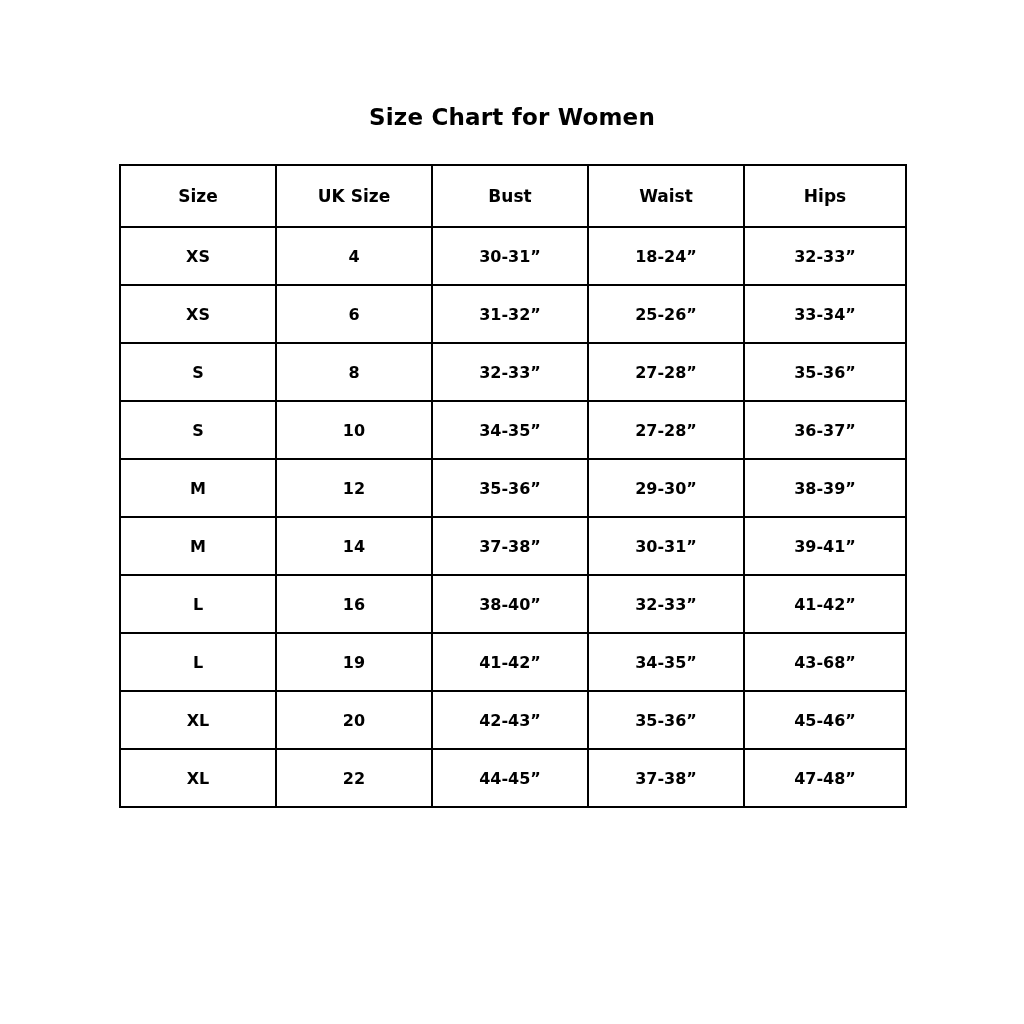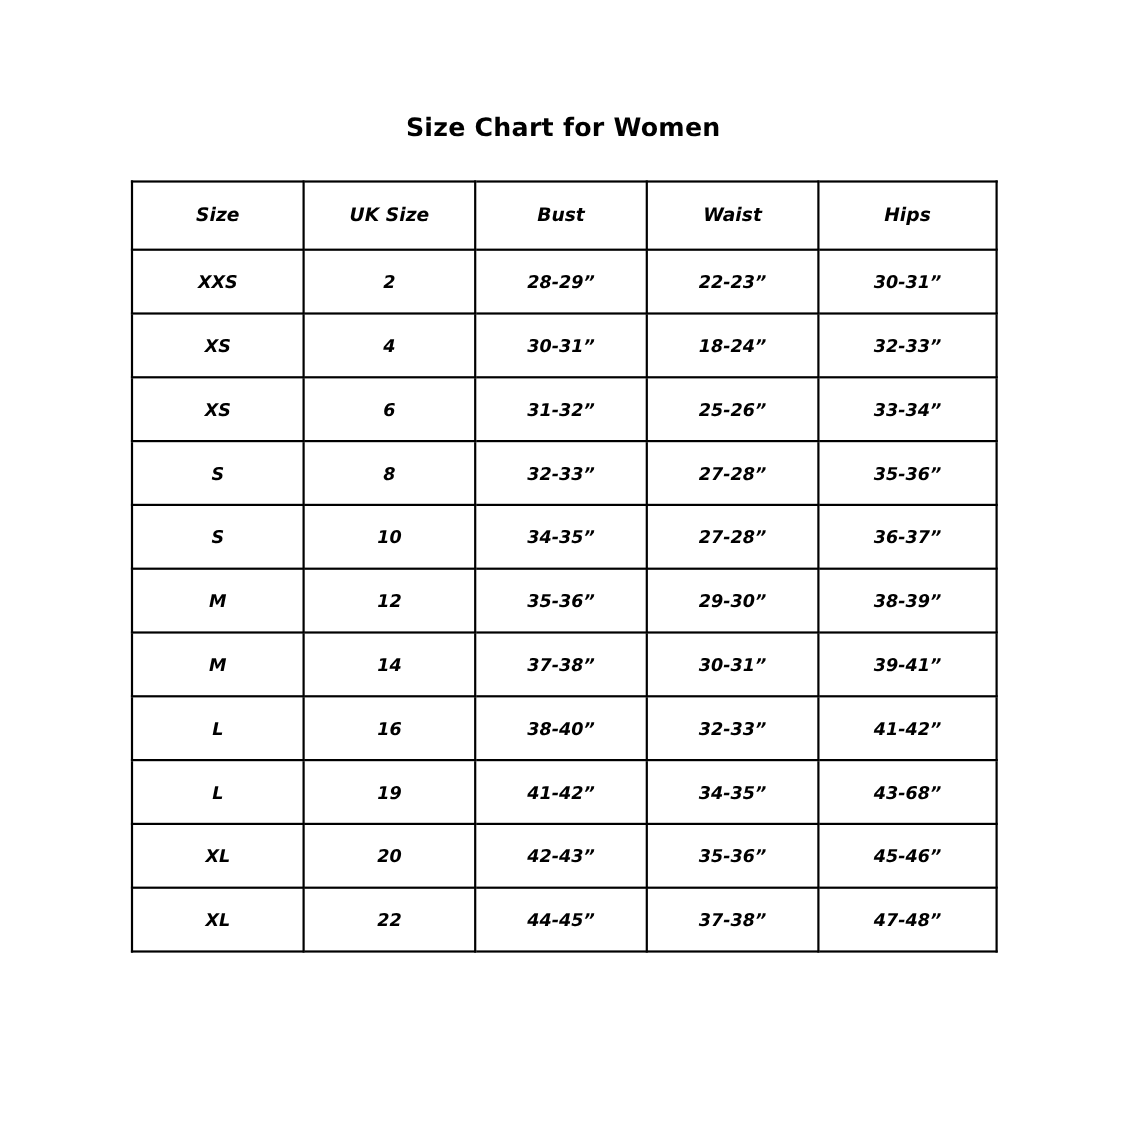--- a/index.html
+++ b/index.html
@@ -28,21 +28,20 @@
     font-size: 23px;
     font-weight: bold;
     color: #000000;
     letter-spacing: 0.2px;
   }
   .table-wrap {
     position: absolute;
     top: 164px;
     left: 119px;
     width: 786px;
-    font-style: italic;
   }
   table.size-chart {
     border-collapse: collapse;
     width: 786px;
     table-layout: fixed;
   }
   table.size-chart td,
   table.size-chart th {
     border: 2.5px solid #000000;
     height: 56px;
@@ -82,27 +81,20 @@
       <thead>
         <tr>
           <th>Size</th>
           <th>UK Size</th>
           <th>Bust</th>
           <th>Waist</th>
           <th>Hips</th>
         </tr>
       </thead>
       <tbody>
-        <tr>
-          <td>XXS</td>
-          <td>2</td>
-          <td>28-29”</td>
-          <td>22-23”</td>
-          <td>30-31”</td>
-        </tr>
         <tr>
           <td>XS</td>
           <td>4</td>
           <td>30-31”</td>
           <td>18-24”</td>
           <td>32-33”</td>
         </tr>
         <tr>
           <td>XS</td>
           <td>6</td>

